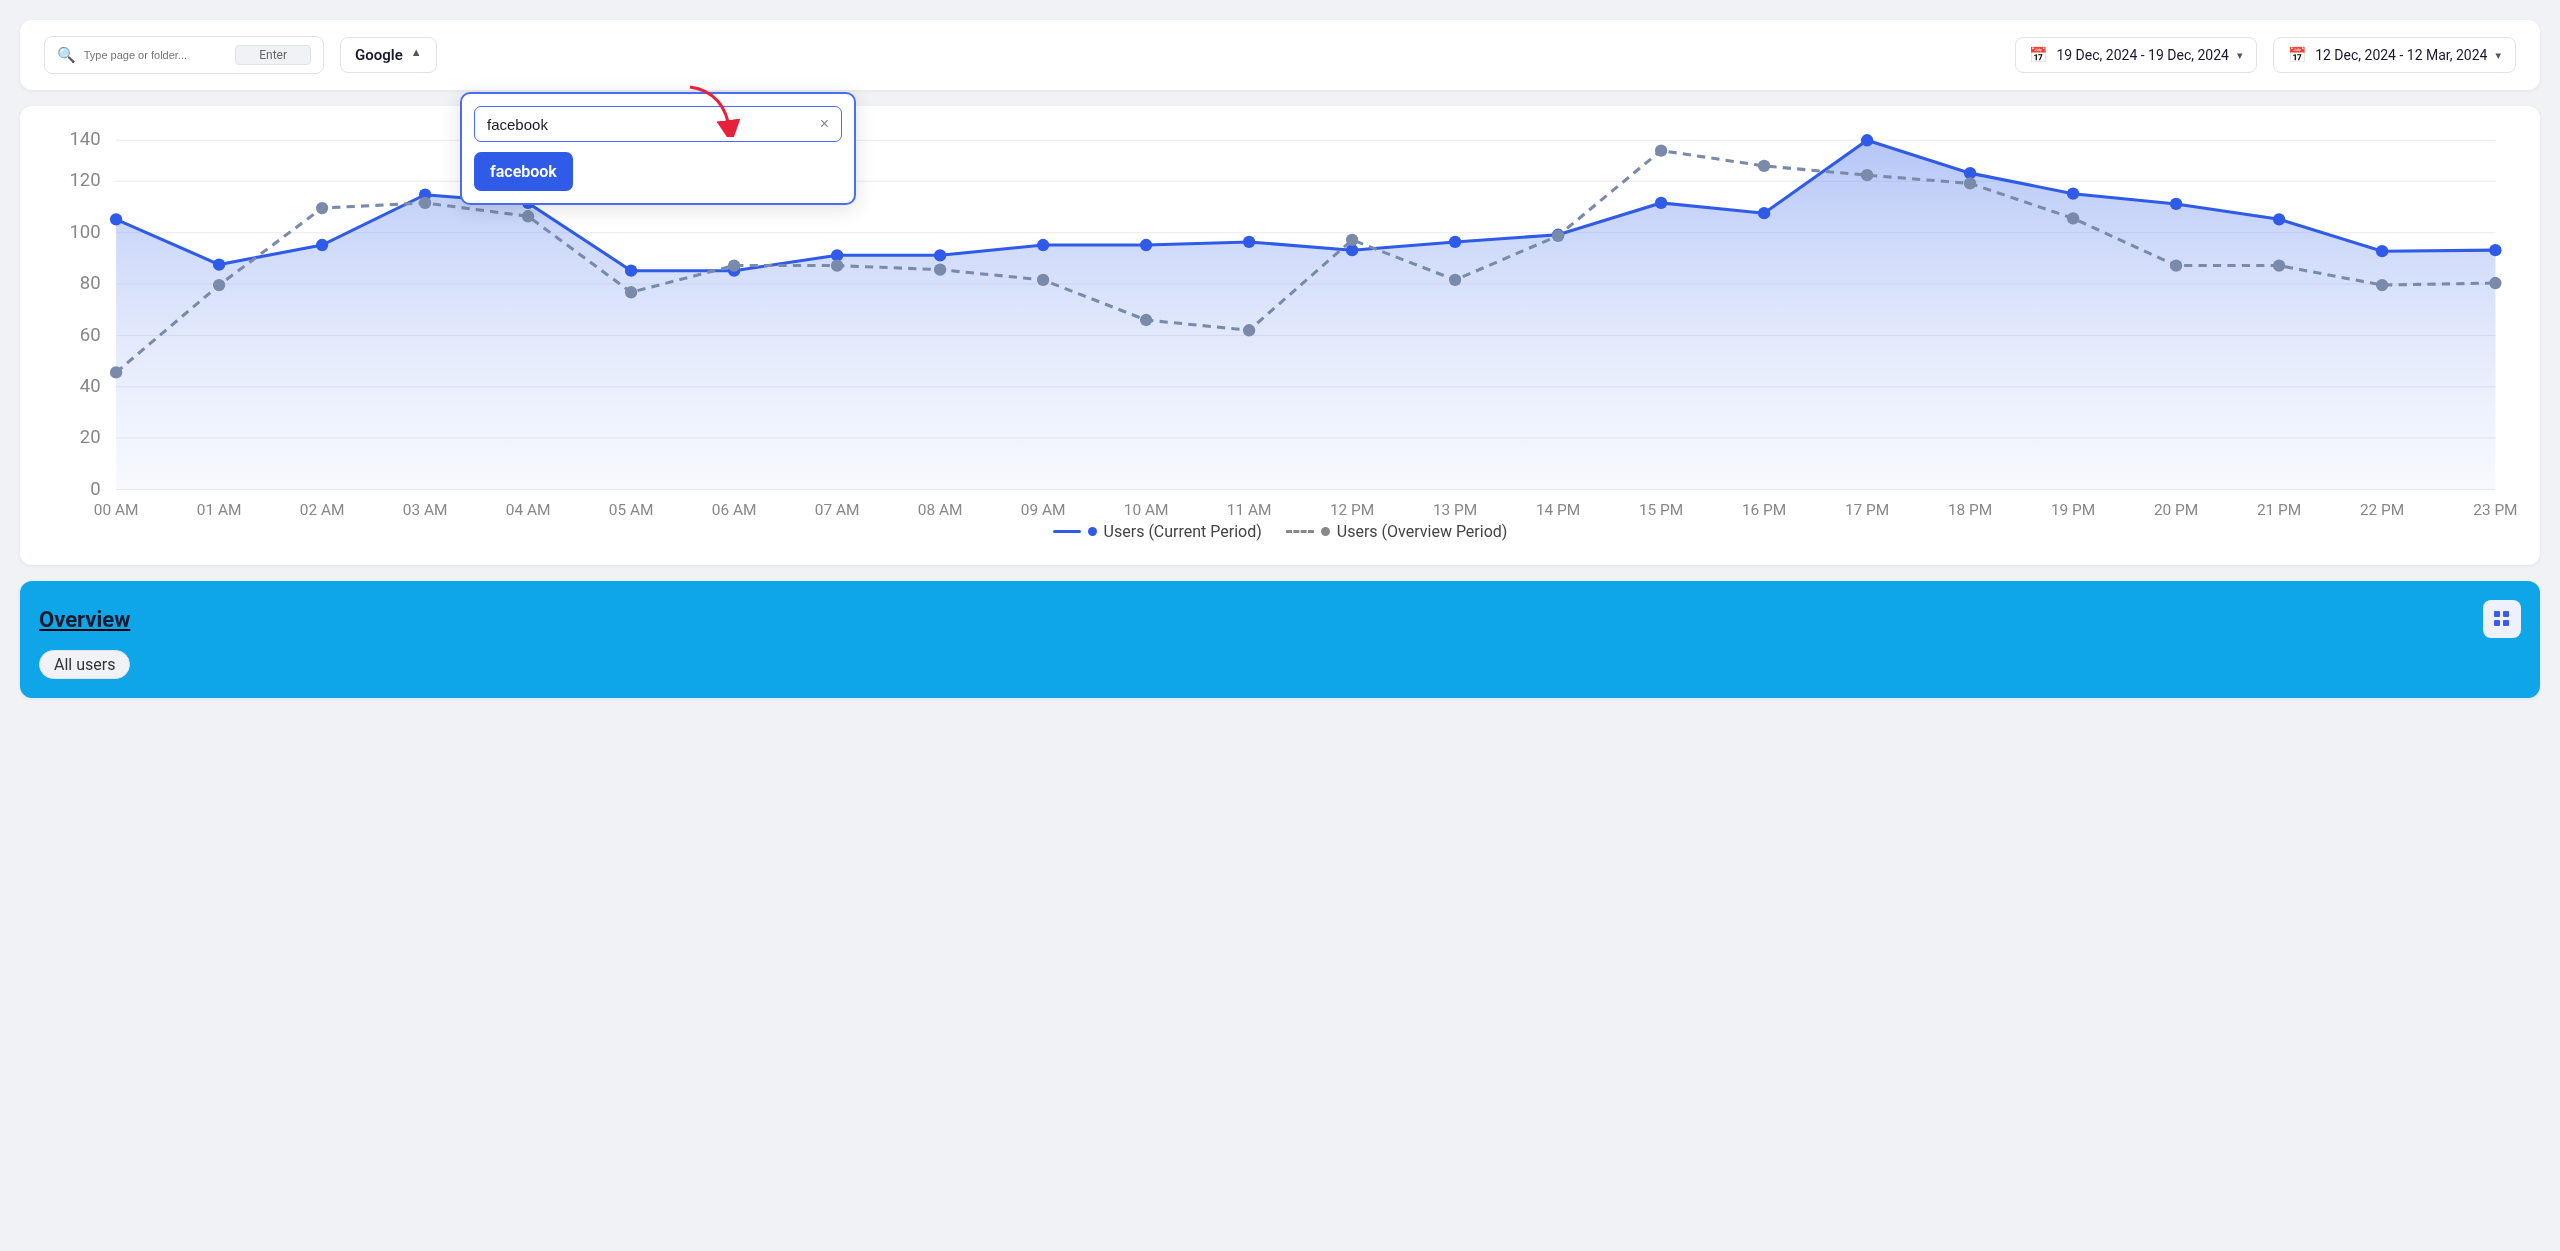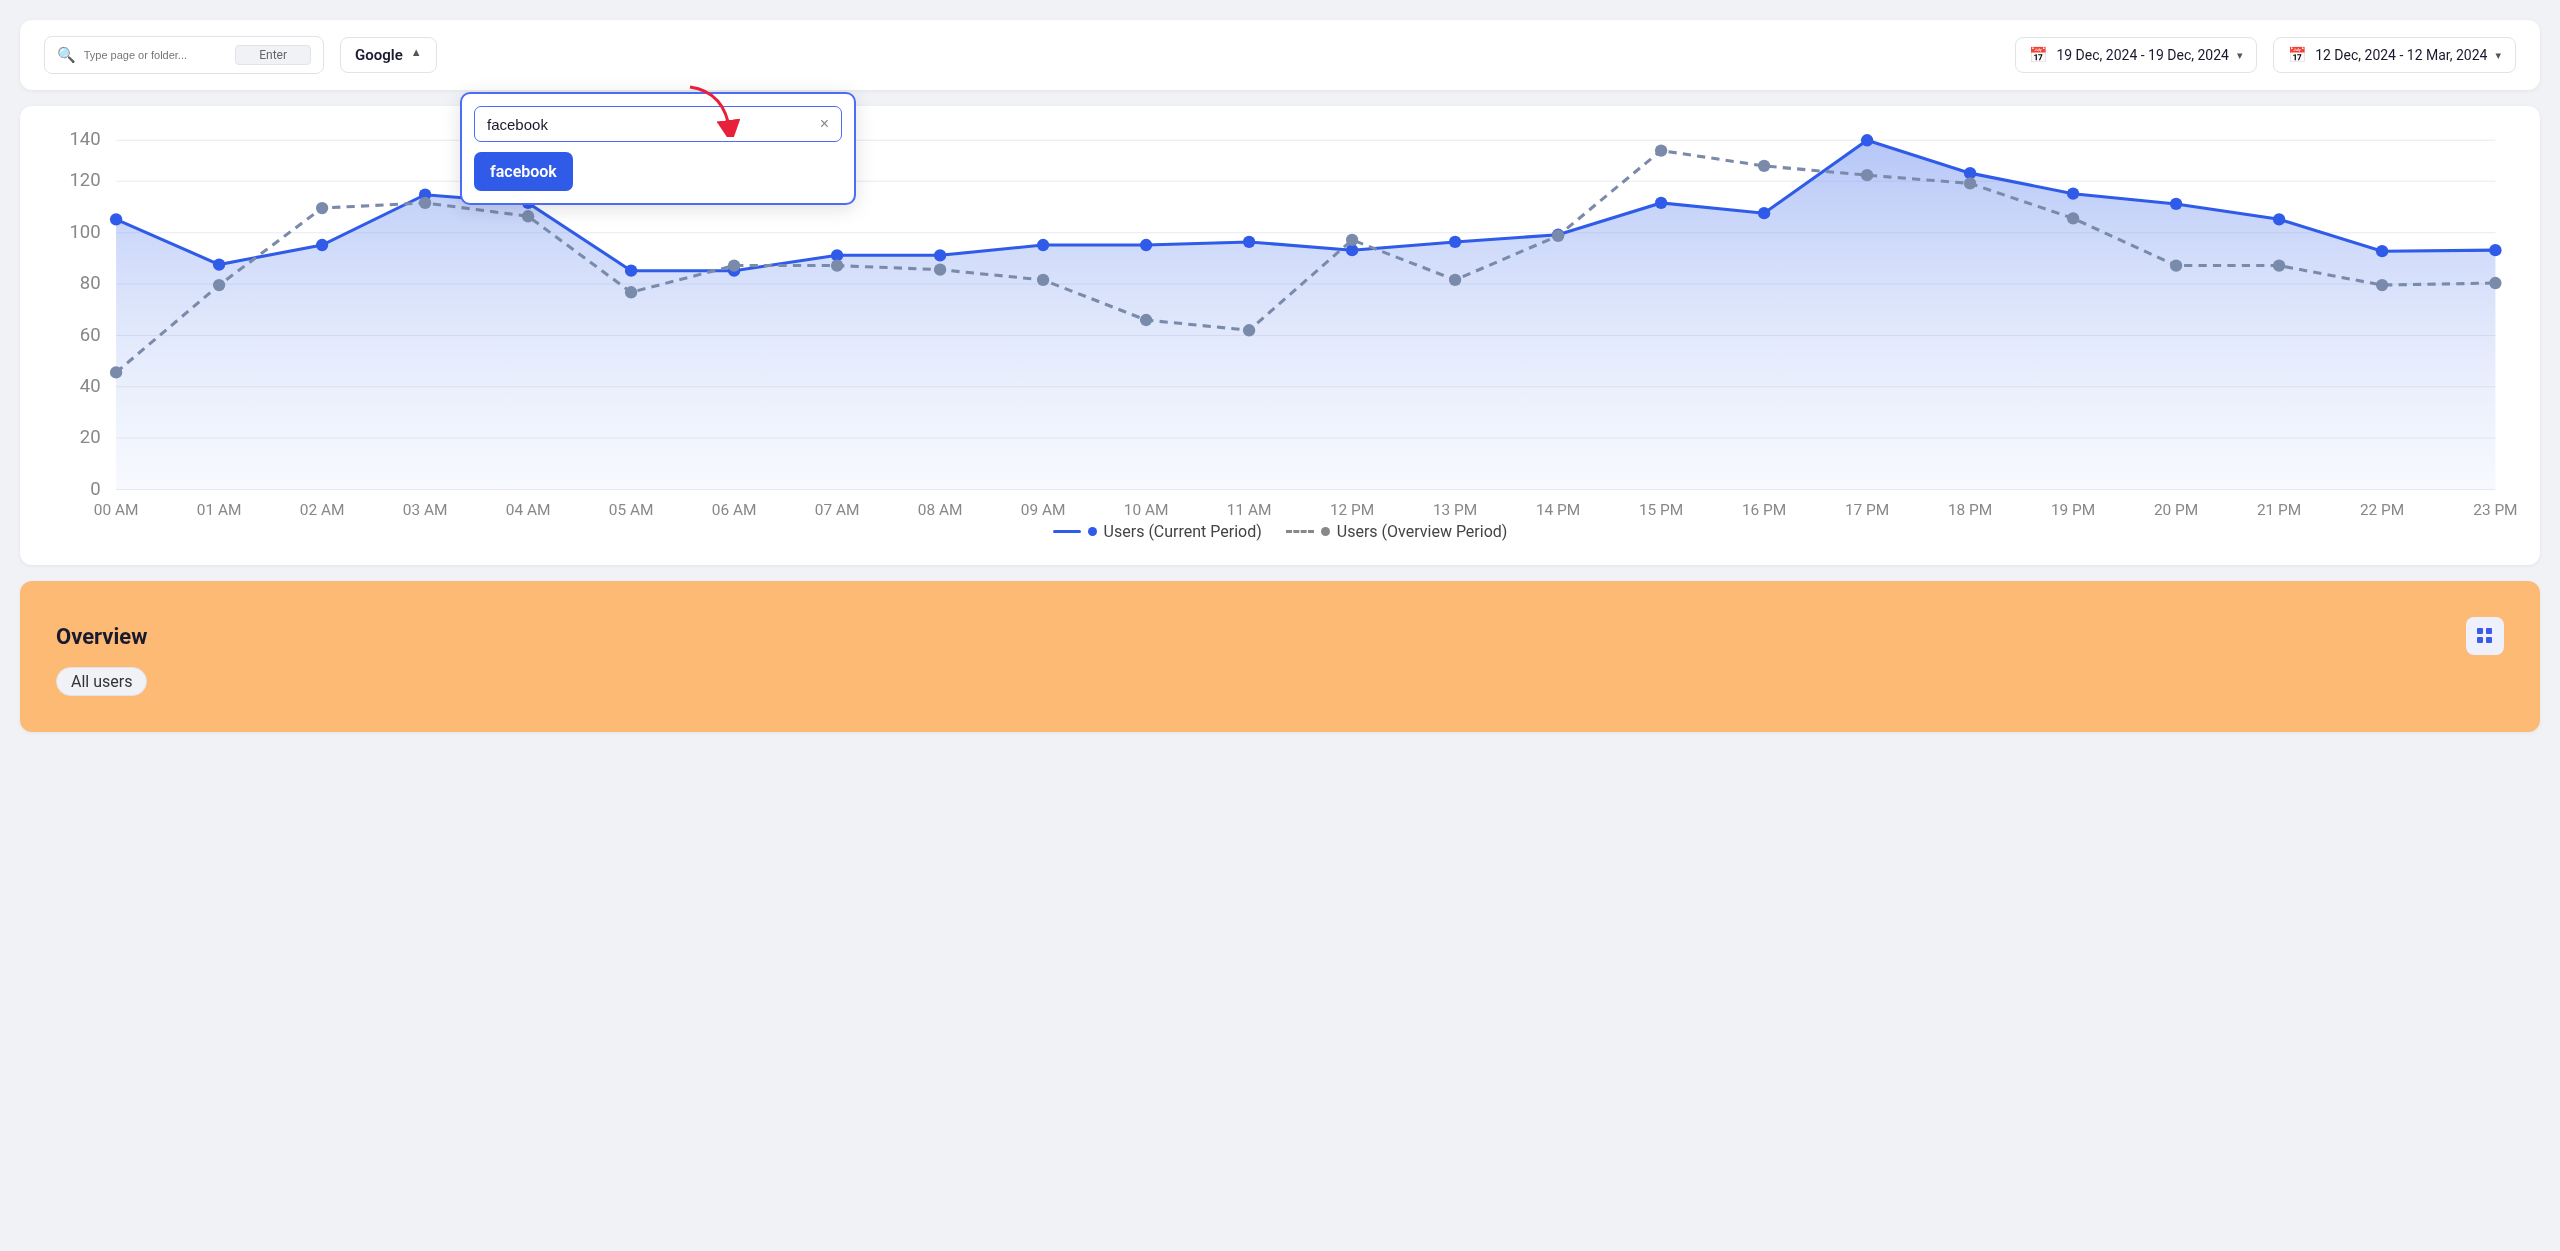--- a/index.html
+++ b/index.html
@@ -203,24 +203,25 @@
     }
     .legend-dot-dashed {
       width: 9px;
       height: 9px;
       background: #888;
       border-radius: 50%;
     }
 
     
     .overview-card {
-      background: #fdba74;
+      background: #0ea5e9;
       border-radius: 12px;
-      padding: 36px;
+      padding: 19px;
       box-shadow: 0 1px 4px rgba(0,0,0,0.06);
+      text-decoration: underline;
     }
     .overview-header {
       display: flex;
       align-items: center;
       justify-content: space-between;
       margin-bottom: 12px;
     }
     .overview-title {
       font-size: 22px;
       font-weight: 700;

